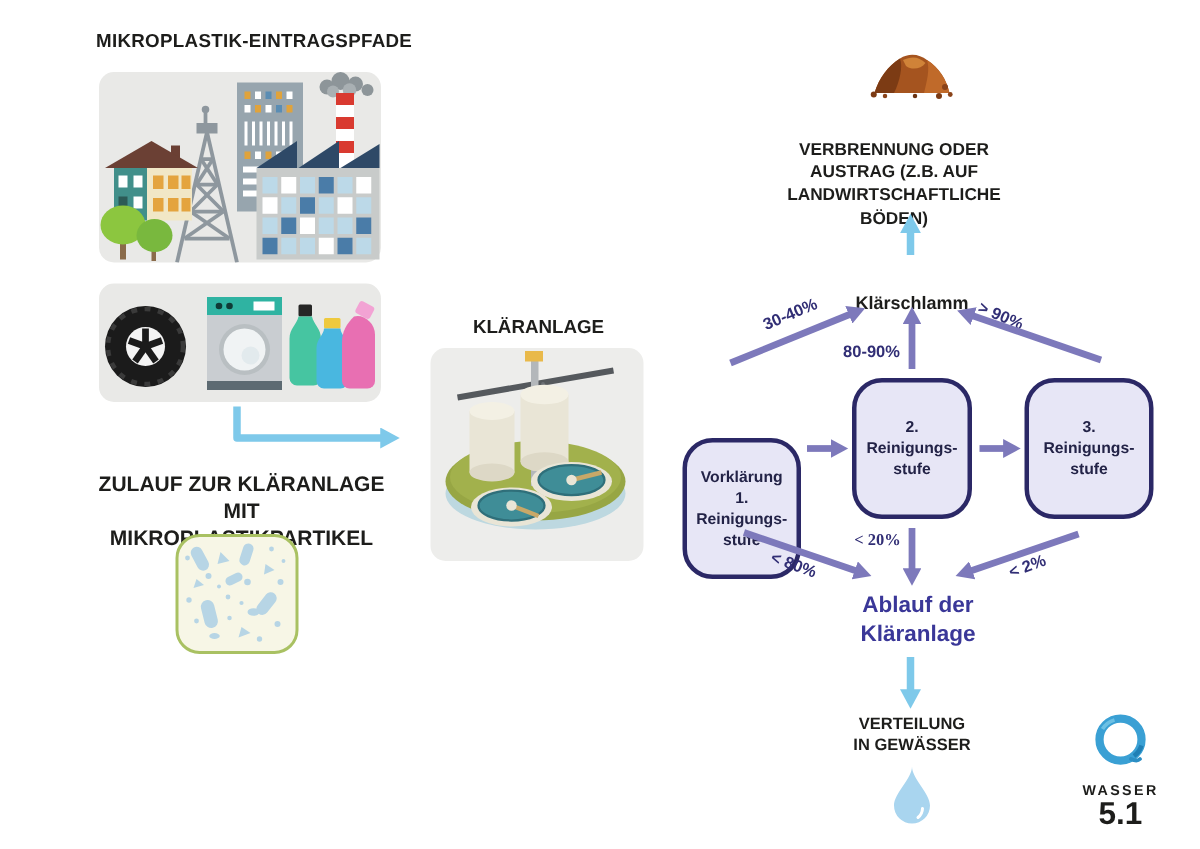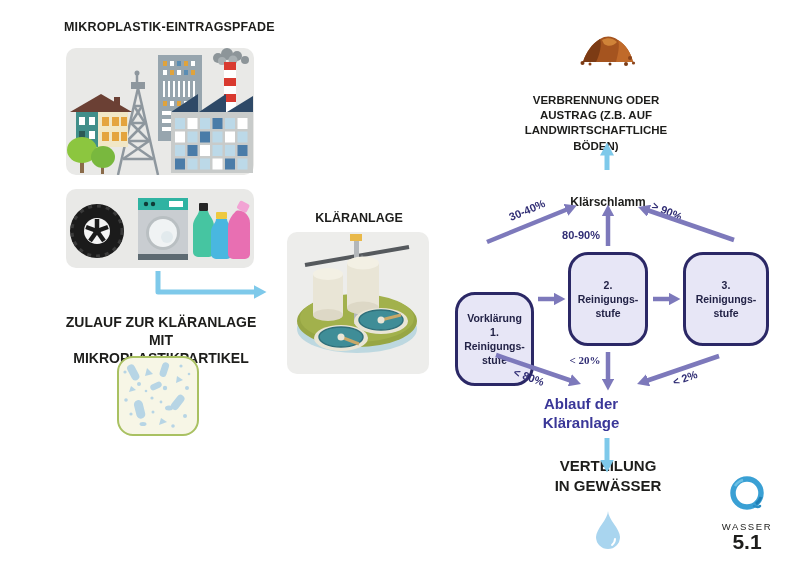--- a/index.html
+++ b/index.html
@@ -6,36 +6,36 @@
   .canvas{position:relative;width:800px;height:566px;background:#ffffff;
     font-family:"Liberation Sans",sans-serif;color:#1d1d1b;overflow:hidden;}
   .lbl{position:absolute;font-weight:700;text-align:center;white-space:pre-line;line-height:1.3;}
   .panel{position:absolute;background:#e9e9e7;border-radius:10px;}
   .title{left:64px;top:19px;width:240px;text-align:left;font-size:12.5px;letter-spacing:.2px;white-space:nowrap;}
   .zulauf{left:56px;top:313px;width:210px;font-size:14px;}
   .fasern{left:92px;top:446px;width:140px;font-size:13.5px;}
   .klaeranlage-lbl{left:289px;top:210px;width:140px;font-size:12.5px;}
   .verbrennung{left:519px;top:79px;width:154px;font-size:11.5px;line-height:1.32;margin-top:14px;}
   .klaerschlamm{left:547px;top:184px;width:122px;font-size:12px;margin-top:11px;}
-  .ablauf{left:525px;top:395px;width:112px;font-size:15px;color:#3a3798;line-height:1.25;}
-  .verteilung{left:552px;top:456px;width:112px;font-size:15px;}
+  .ablauf{left:556px;top:395px;width:112px;font-size:15px;color:#3a3798;line-height:1.25;}
+  .verteilung{left:552px;top:476px;width:112px;font-size:11px;}
   .stage{position:absolute;top:252px;height:94px;background:#e7e6f6;border:3px solid #2b2866;
     border-radius:20px;display:flex;align-items:center;justify-content:center;box-sizing:border-box;}
   .stage span{white-space:pre-line;text-align:center;font-weight:700;font-size:10.5px;
     line-height:1.35;color:#232347;}
   .stage1{left:455px;width:79px;margin-top:40px;}
   .stage2{left:568px;width:80px;}
   .stage3{left:683px;width:86px;}
   .pct{position:absolute;font-weight:700;font-size:11px;color:#312e75;white-space:nowrap;
     transform:translate(-50%,-50%);}
   .greenbox{position:absolute;left:117px;top:356px;width:82px;height:80px;background:#f7f6e6;
     border:2.5px solid #a9c162;border-radius:16px;box-sizing:border-box;overflow:hidden;}
   .abs{position:absolute;}
   .logo{position:absolute;left:716px;top:472px;width:62px;text-align:center;}
-  .logo .wname{font-weight:400;font-size:9.5px;letter-spacing:1.6px;margin-top:1px;}
+  .logo .wname{font-weight:700;font-size:9.5px;letter-spacing:1.6px;margin-top:1px;}
   .logo .wver{font-weight:700;font-size:21px;line-height:.95;}
 </style>
 </head>
 <body>
 
 <div class="canvas">
 
   <div class="lbl title">MIKROPLASTIK-EINTRAGSPFADE</div>
 
   <div class="panel" style="left:66px;top:48px;width:188px;height:127px;">

